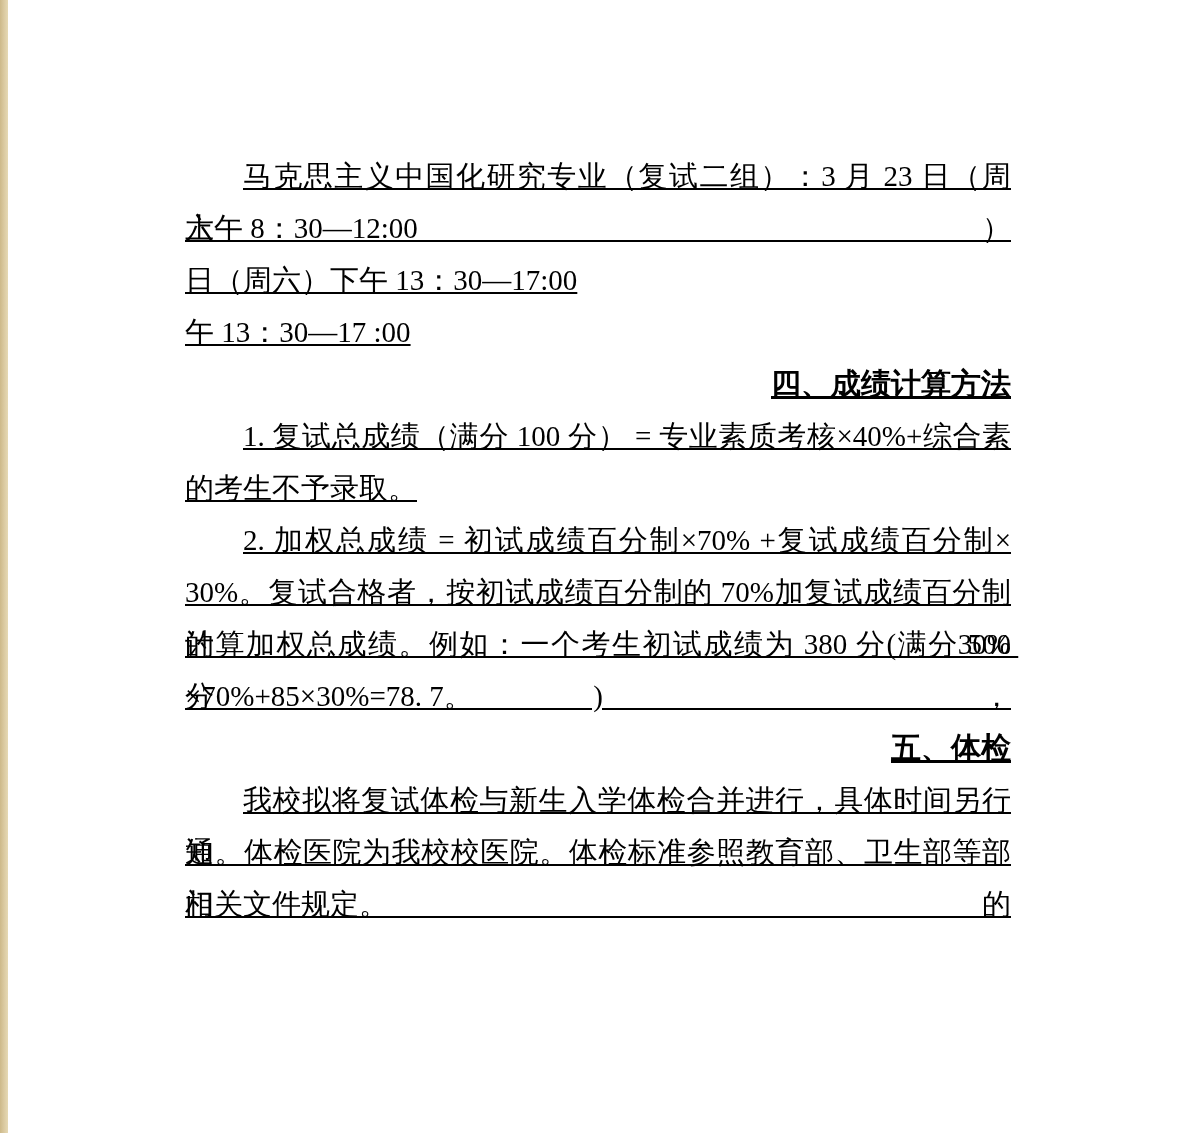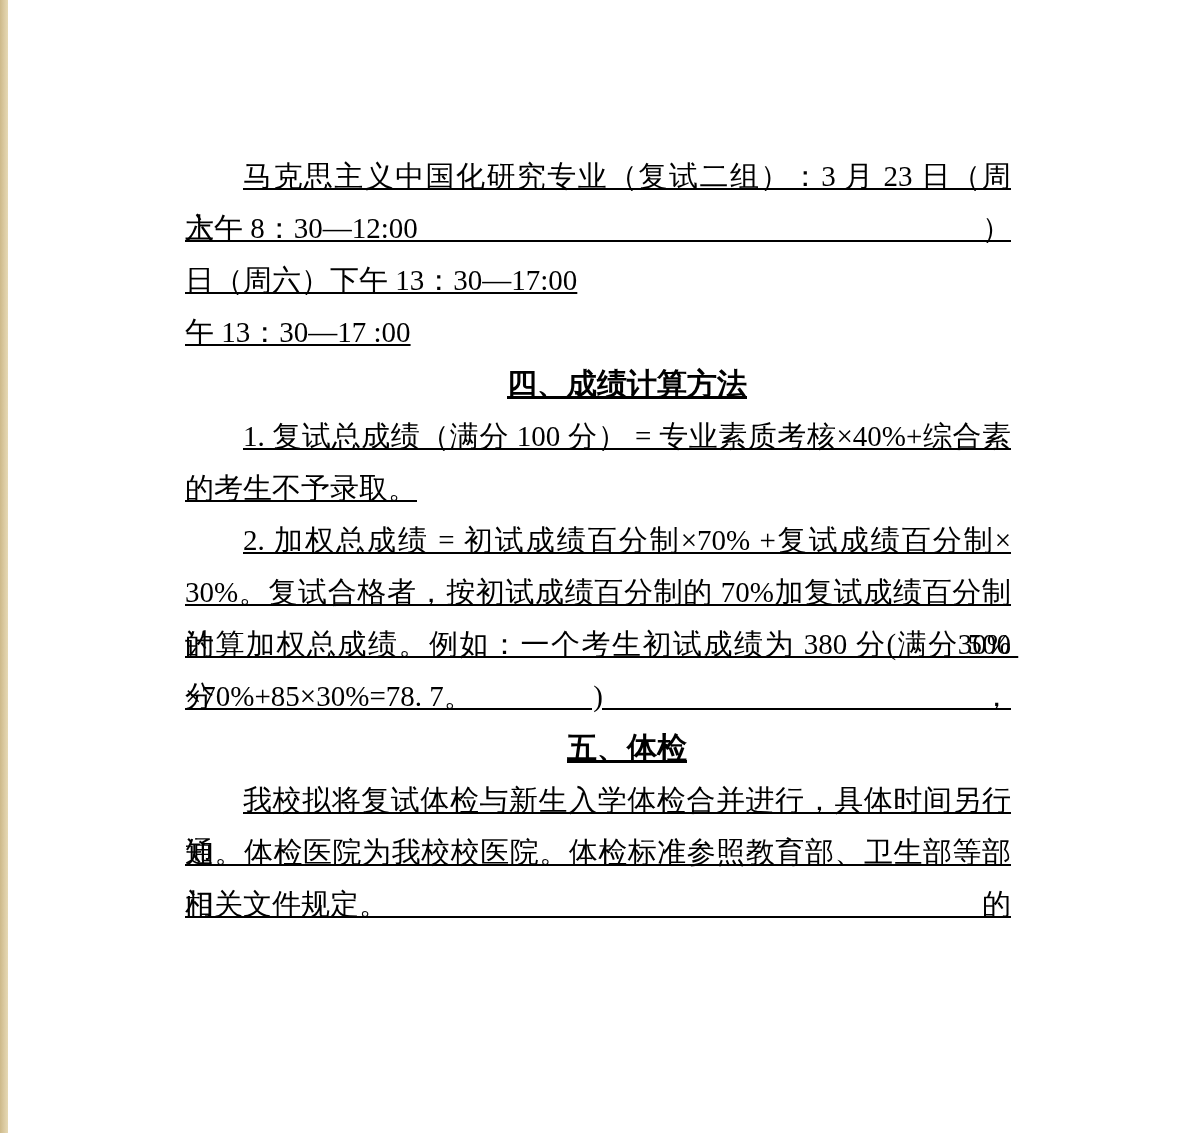--- a/index.html
+++ b/index.html
@@ -41,21 +41,21 @@
     .stretch {
       text-align-last: justify;
     }
     .indent {
       text-indent: 58px;
     }
     .heading {
       font-weight: bold;
       font-family: "Liberation Sans", "DejaVu Sans", sans-serif;
       font-size: 30px;
-      text-align: center;
+      text-align: right;
     }
   </style>
 </head>
 <body>
 
 <div class="edge-strip"></div>
 
 <div class="text-block">
   <div class="line indent stretch">马克思主义中国化研究专业（复试二组）：3 月 23 日（周六）</div>
   <div class="line">上午 8：30—12:00</div>

